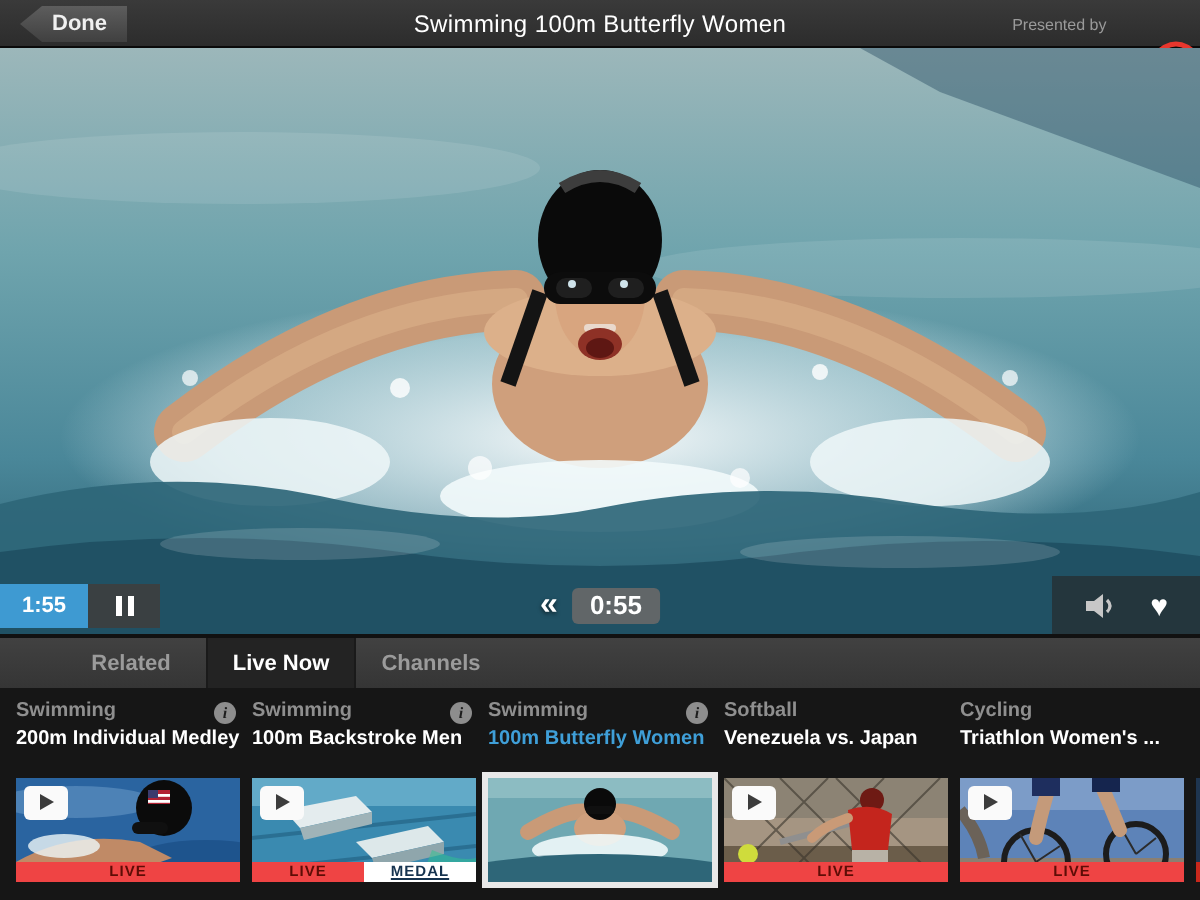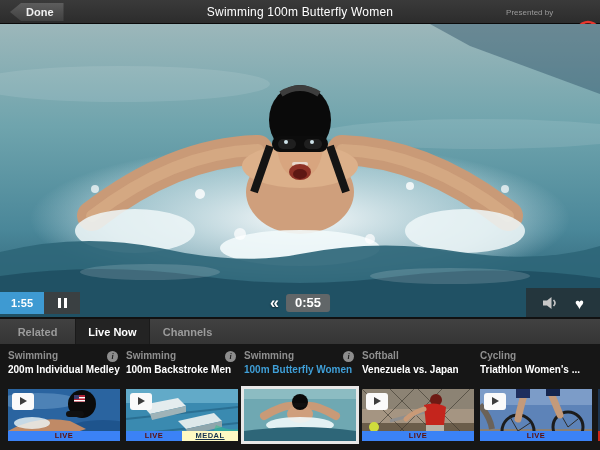--- a/index.html
+++ b/index.html
@@ -46,21 +46,21 @@
                line-height:18px; }
   .right-panel { position:absolute; right:0; top:-4px; width:74px; height:30px;
                  background:rgba(38,44,46,.72); display:flex; align-items:center;
                  justify-content:space-evenly; }
   .heart { color:#fff; font-size:15px; line-height:15px; cursor:pointer; }
   .speaker { cursor:pointer; display:flex; }
 
   
   .tabs { position:absolute; top:317px; left:0; width:600px; height:27px;
           background:linear-gradient(#414141,#353535); border-top:2px solid #111;
-          display:flex; }
+          display:flex;padding-left:28px; }
   .tab { width:75px; height:27px; line-height:26px; text-align:center;
          color:#9b9b9b; font-size:11px; font-weight:bold; cursor:pointer; }
   .tab.active { background:#232323; color:#fff;
                 border-left:1px solid #1a1a1a; border-right:1px solid #1a1a1a; }
 
   
   .list { position:absolute; top:344px; left:0; width:600px; height:106px;
           background:#161616; display:flex; padding-left:8px; overflow:hidden; }
   .card { width:112px; flex:0 0 112px; margin-right:6px; position:relative; }
   .card-head { position:relative; height:44px; padding-top:6px; }
@@ -77,22 +77,22 @@
   .card.selected .thumb { outline:3px solid #e8e8e8; }
   .thumb svg { display:block; width:112px; height:52px; }
   .play-btn { position:absolute; left:4px; top:4px; width:22px; height:17px;
               background:#fafafa; border-radius:3px; border:none; cursor:pointer; }
   .play-btn::after { content:""; position:absolute; left:8px; top:4px;
                      border-left:7px solid #3c3c3c; border-top:4.5px solid transparent;
                      border-bottom:4.5px solid transparent; }
   .badges { position:absolute; left:0; bottom:0; width:112px; height:10px; display:flex; }
   .badge { flex:1; text-align:center; font-size:7.5px; font-weight:bold;
            line-height:10px; letter-spacing:.5px; }
-  .badge.live { background:#3b82f6; color:#5e0d06; }
-  .badge.medal { background:#fef9c3; color:#16334f;text-decoration:underline; }
+  .badge.live { background:#ef4444; color:#5e0d06; }
+  .badge.medal { background:#ffffff; color:#16334f;text-decoration:underline; }
   .card-partial { flex:0 0 7px; width:7px; position:relative; margin-top:45px;
                   height:52px; background:#1e3550; }
   .card-partial .bar { position:absolute; bottom:0; left:0; width:7px; height:10px;
                        background:#c9281c; }
 </style>
 </head>
 <body>
 
 <div class="app">
 

